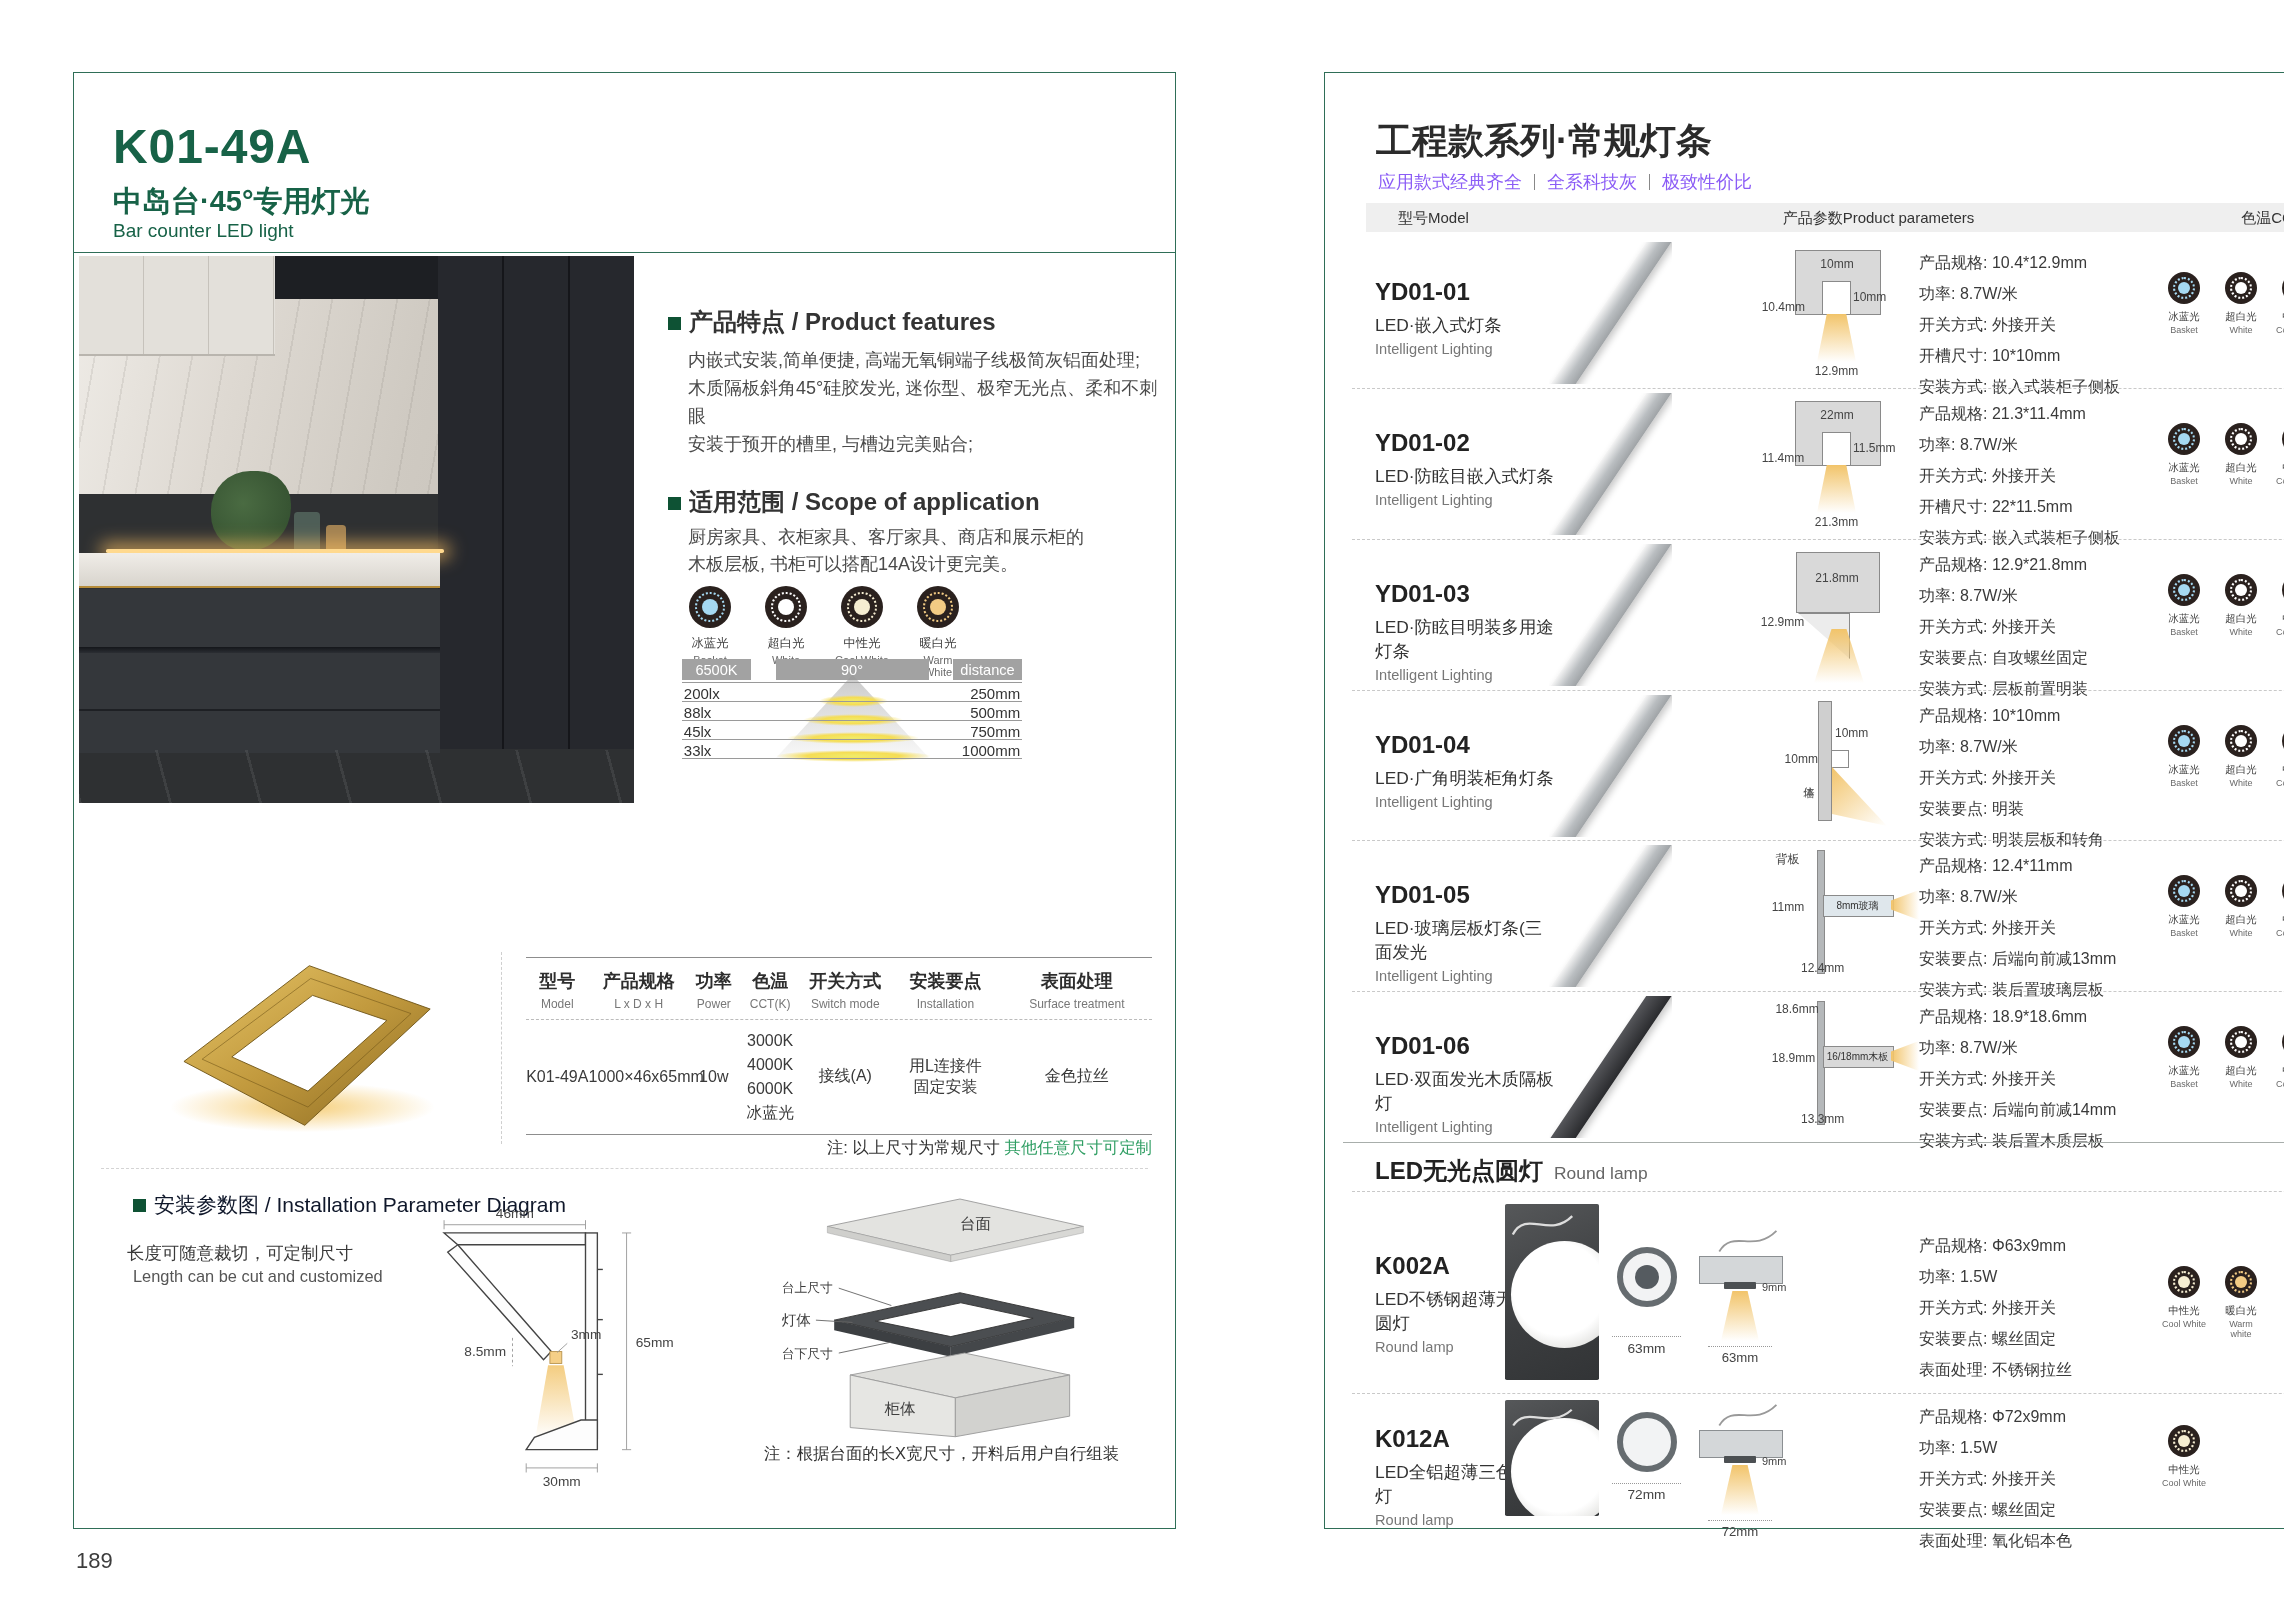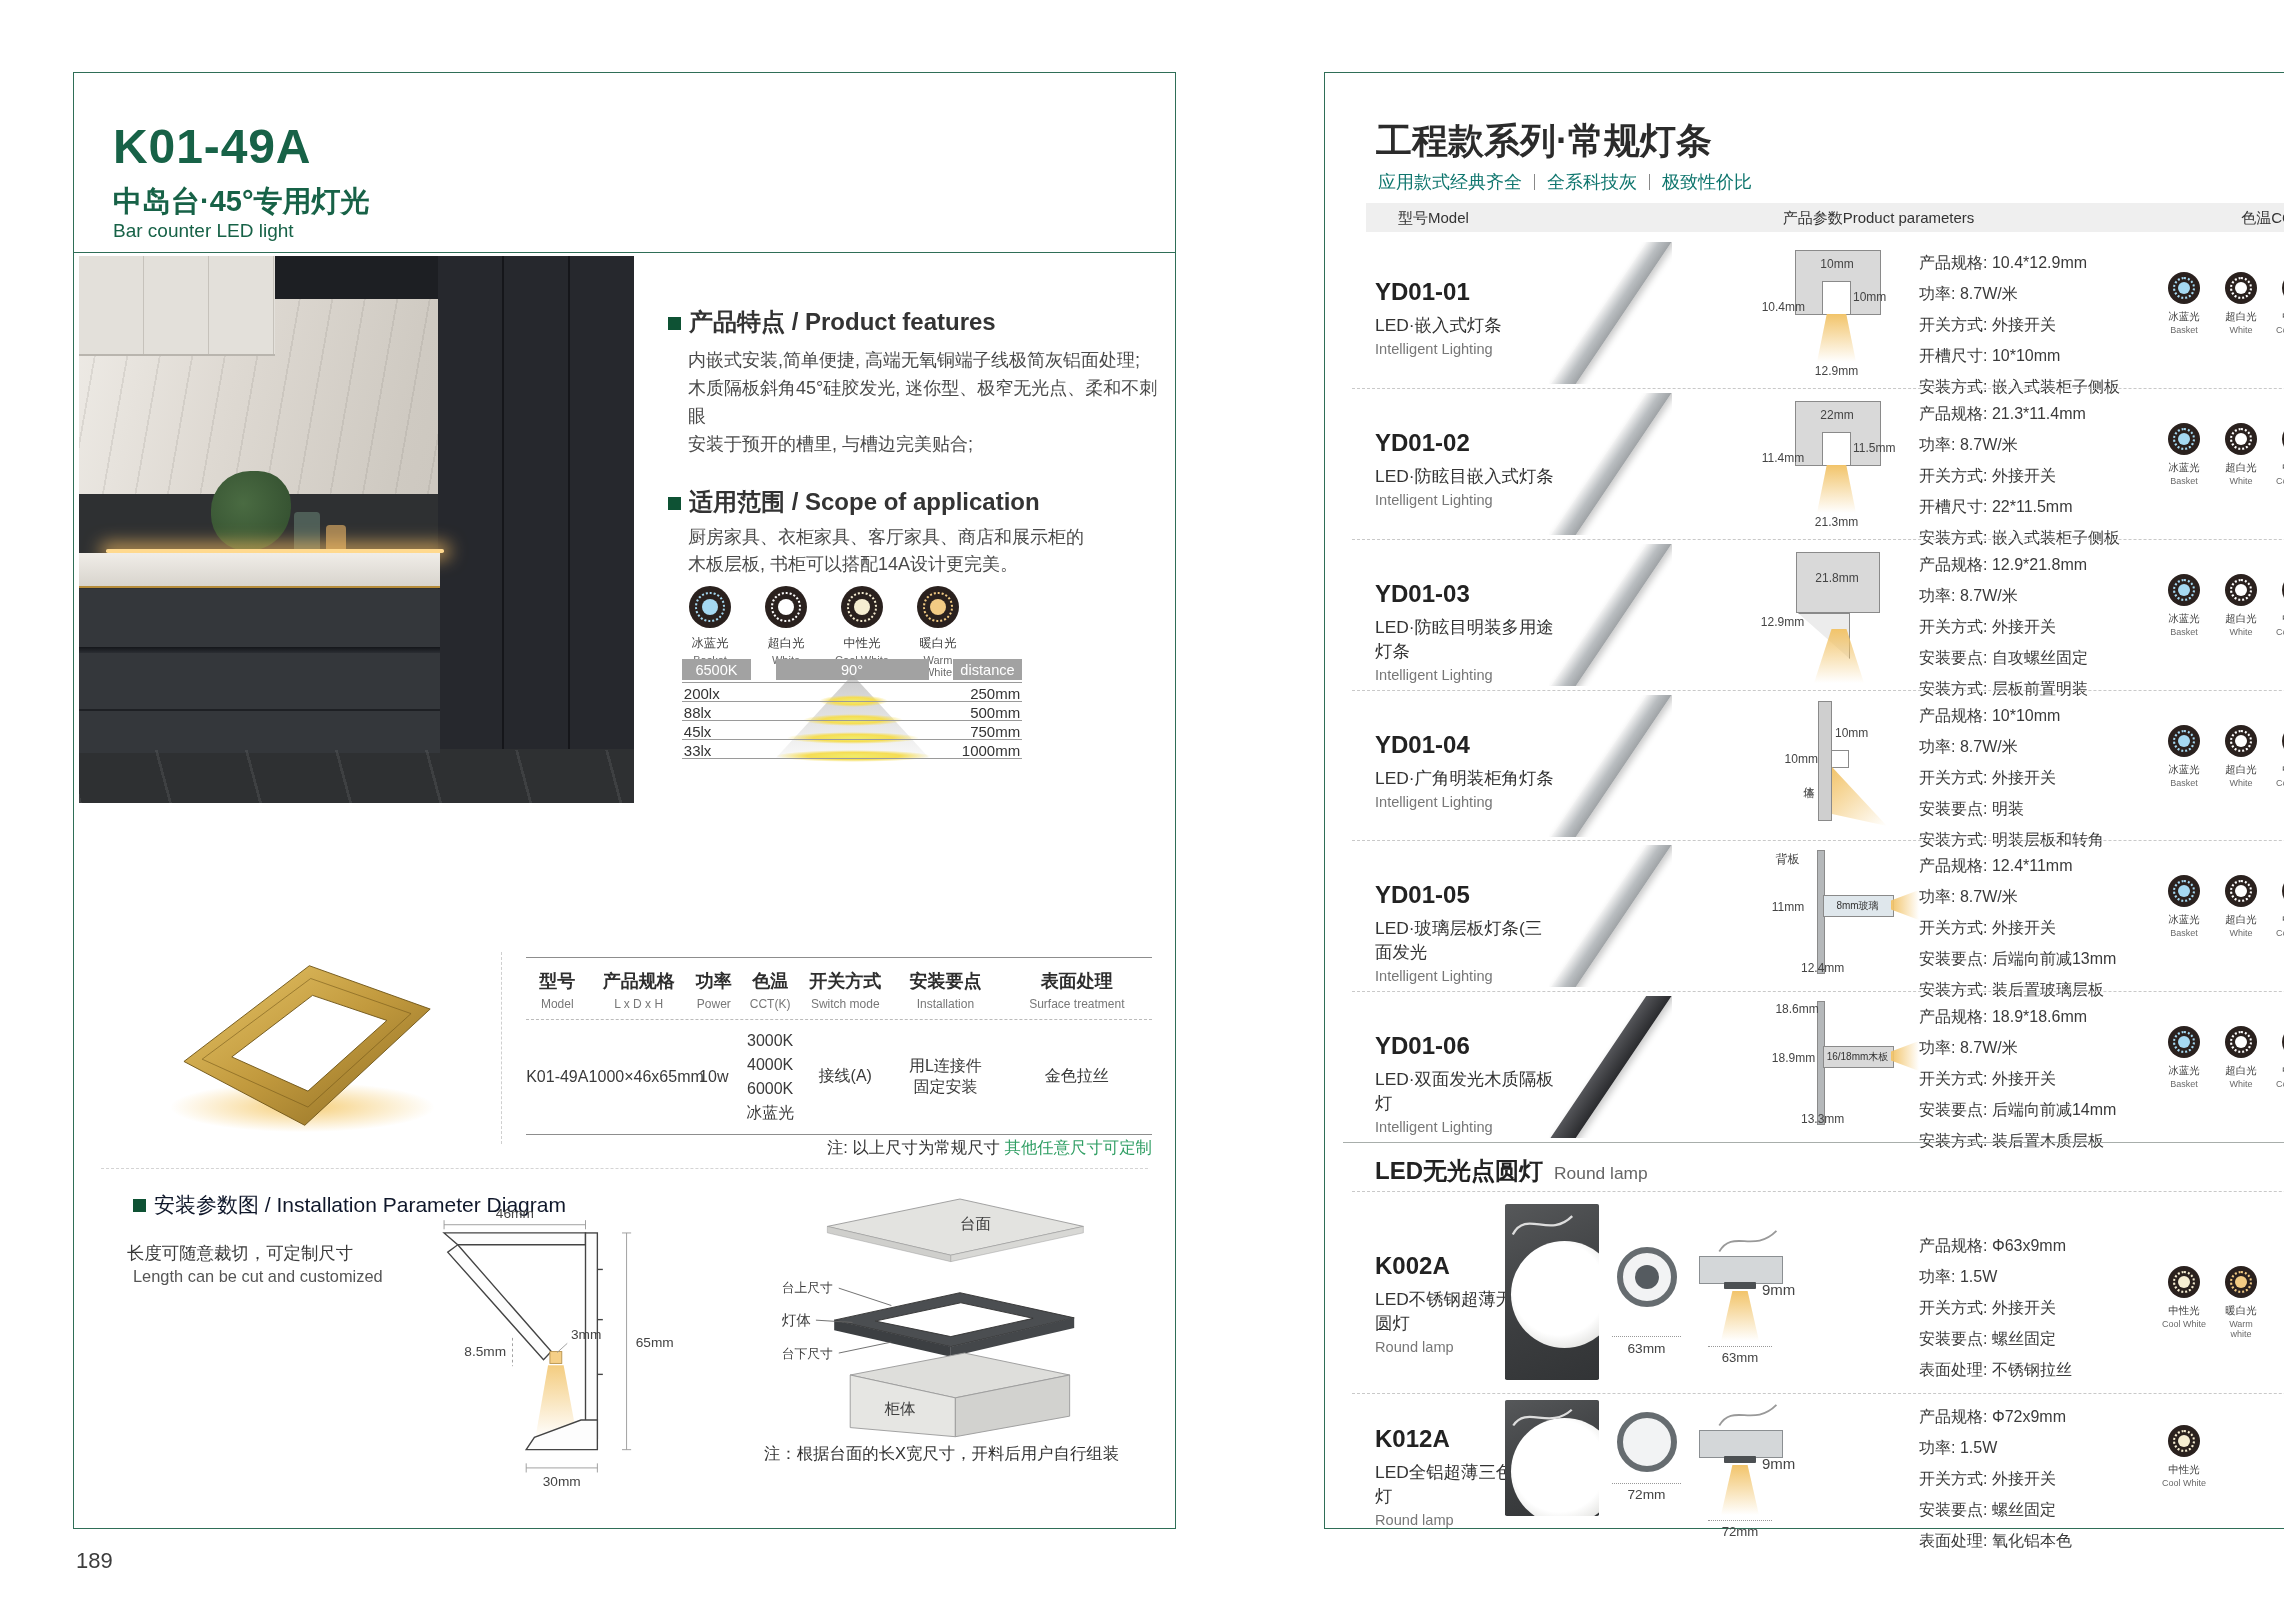--- a/index.html
+++ b/index.html
@@ -100,21 +100,21 @@
   .inst-desc-en{left:59px;top:1194px;font-size:16.4px;color:#555;}
   .profsvg{left:315px;top:1128px;}
   .expsvg{left:676px;top:1110px;}
   .exp-note{left:653px;top:1370px;width:429px;text-align:center;font-size:16.4px;color:#333;}
 
   .pageno{position:absolute;top:1548px;font-size:22px;color:#3d3d3d;}
   #pn-left{left:76px;}
 
   
   .rp-title{left:51px;top:44px;font-size:36px;font-weight:bold;color:#2b2b2b;}
-  .rp-sub{left:53px;top:97px;font-size:18px;color:#0f766e;}
+  .rp-sub{left:53px;top:97px;font-size:18px;color:#8b5cf6;}
   .rp-sub .vsep{display:inline-block;width:0;height:15.5px;border-left:1.4px solid #888;margin:0 12px;vertical-align:-1.8px;}
   .thbar{left:41px;right:18px;top:130px;height:29px;background:#efefef;}
   .thbar span{position:absolute;top:6.4px;font-size:15px;color:#333;}
   .th-model{left:32px;}
   .th-params{left:50%;transform:translateX(-50%);}
   .th-cct{right:69px;}
 
   .strip{position:absolute;left:0;width:100%;height:151px;}
   .r-model{position:absolute;left:50px;top:41px;width:183px;}
   .m-name{font-size:24px;font-weight:bold;color:#222;}
@@ -186,21 +186,21 @@
   .ringd{position:absolute;left:287px;width:69px;text-align:center;}
   .ringc{display:block;width:48px;height:48px;border:6.4px solid #666c70;border-radius:50%;margin:0 auto;
     position:relative;background:#f2f3f4;}
   .ringc .hole{position:absolute;inset:12px;background:#555b60;border-radius:50%;}
   .rlab{display:block;font-size:13.7px;color:#444;margin-top:29px;border-top:0.9px dotted #999;padding-top:3.7px;}
   .sided{position:absolute;left:365px;width:110px;height:151px;}
   .sided .slab{position:absolute;left:9px;top:32px;width:82px;height:25.6px;background:#d4d7d9;border:0.9px solid #8b8f92;}
   .sided .puck{position:absolute;left:34px;top:58px;width:32px;height:7.3px;background:#4c5053;border-radius:0.9px;}
   .sided .scone{position:absolute;left:31px;top:67px;width:38px;height:50px;clip-path:polygon(30% 0,70% 0,100% 100%,0 100%);
     background:linear-gradient(#f2c46a,rgba(242,196,106,0));}
-  .sided .thk{position:absolute;left:72px;top:57px;font-size:15px;color:#444;}
+  .sided .thk{position:absolute;left:72px;top:57px;font-size:11px;color:#444;}
   .sided .dlab{position:absolute;left:18px;top:122px;width:64px;text-align:center;border-top:0.9px dotted #999;
     font-size:13.2px;color:#444;padding-top:2.7px;}
   .k-params{position:absolute;left:594px;width:256px;font-size:16px;color:#3a3a3a;}
   .k-params div{margin-bottom:10px;}
   svg text{font-family:"Liberation Sans","DejaVu Sans",sans-serif;}
 </style>
 </head>
 <body>
 
 <div id="canvas">

